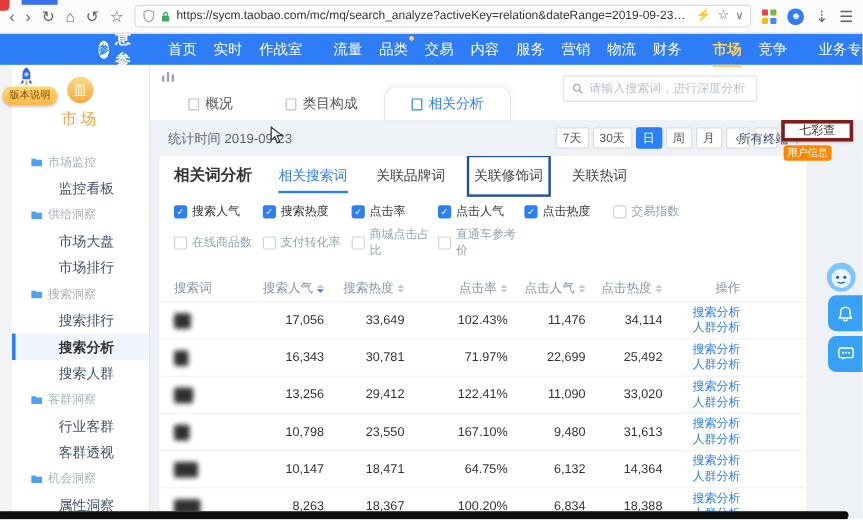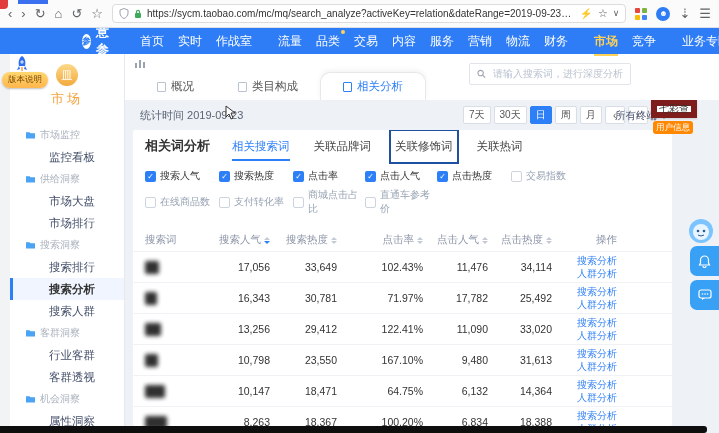--- a/index.html
+++ b/index.html
@@ -53,35 +53,35 @@
   .mini-bars { position:absolute; left:10px; top:6px; display:flex; align-items:flex-end; gap:2px; }
   .mini-bars i { width:2px; background:#9aa3b2; }
   .page-tabs { position:absolute; left:10px; bottom:0; display:flex; align-items:flex-end; }
   .ptab { display:flex; align-items:center; gap:5px; font-size:11.5px; color:#555; padding:6px 22px; cursor:pointer; }
   .ptab.active { background:#fff; border:1px solid #e8e8e8; border-bottom:none; border-radius:10px 10px 0 0;
                  color:#2d7ff7; box-shadow:0 -2px 5px rgba(0,0,0,.05); }
   .doc-ico { width:9px; height:10px; border:1px solid #b9c2cf; border-radius:1px; position:relative; }
   .ptab.active .doc-ico { border-color:#2d7ff7; }
   .searchbox { position:absolute; right:88px; top:9px; width:162px; height:22px; background:#fff; border:1px solid #e1e4ea;
                border-radius:2px; display:flex; align-items:center; gap:5px; padding:0 7px; }
-  .searchbox input { border:none; outline:none; font-size:10px; color:#555; width:100%; background:transparent; font-family:Liberation Mono, monospace;text-align:right;}
+  .searchbox input { border:none; outline:none; font-size:10px; color:#555; width:100%; background:transparent; font-family:Liberation Sans, sans-serif;}
   .searchbox input::placeholder { color:#b9c2cf; }
 
   
   .stats-band { position:absolute; top:100px; left:125px; right:0; height:30px; background:#eef1f6; }
   .stats-label { position:absolute; left:15px; top:8px; font-size:11px; color:#5a6575; }
   .cursor-arrow { position:absolute; left:100px; top:5px; }
   .range-group { position:absolute; left:338px; top:6px; display:flex; gap:3px; }
   .rbtn { min-width:20px; height:18px; background:#fff; border:1px solid #d9dee6; border-radius:2px;
           font-size:10px; color:#555; display:flex; align-items:center; justify-content:center; padding:0 5px; cursor:pointer; }
   .rbtn.active { background:#2d7ff7; border-color:#2d7ff7; color:#fff; }
   .terminal-dd { position:absolute; left:490px; top:9px; font-size:10.5px; color:#47506b; display:flex; gap:4px; align-items:center; cursor:pointer; }
 
   
-  .qicai-btn { position:absolute; left:651px; top:100px; width:46px; height:18px; background:#fff; border:6px solid #7f1d1d;
+  .qicai-btn { position:absolute; left:651px; top:100px; width:60px; height:18px; background:#fff; border:3px solid #7f1d1d;
                font-size:10px; color:#333; display:flex; align-items:center; justify-content:center; z-index:20; box-shadow:0 1px 2px rgba(0,0,0,.15); cursor:pointer;}
   .userinfo-btn { position:absolute; left:653px; top:121px; width:40px; height:13px; background:#f80; border-radius:3px;
                   font-size:8.5px; color:#fff; display:flex; align-items:center; justify-content:center; z-index:20; cursor:pointer; }
 
   
   .card { position:absolute; left:133px; top:130px; width:539px; height:296px; background:#fff; border-radius:2px; overflow:hidden; z-index:3; }
   .card-head { height:32px; display:flex; align-items:center; padding:0 12px; }
   .card-title { font-size:13px; font-weight:bold; color:#333; }
   .card-tabs { display:flex; align-items:center; margin-left:22px; gap:24px; }
   .ctab { font-size:11.5px; color:#444; cursor:pointer; position:relative; padding:4px 0; }
@@ -433,21 +433,21 @@
               <span>人群分析</span>
             </span>
         </div>
         <div class="t-row">
           <span>
               <span class="smudge" style="width:12px;display:block"></span>
             </span>
           <span class="num">16,343</span>
           <span class="num">30,781</span>
           <span class="num">71.97%</span>
-          <span class="num">17,782</span>
+          <span class="num">22,699</span>
           <span class="num">25,492</span>
           <span class="ops">
               <span>搜索分析</span>
               <span>人群分析</span>
             </span>
         </div>
         <div class="t-row">
           <span>
               <span class="smudge" style="width:16px;display:block"></span>
             </span>

